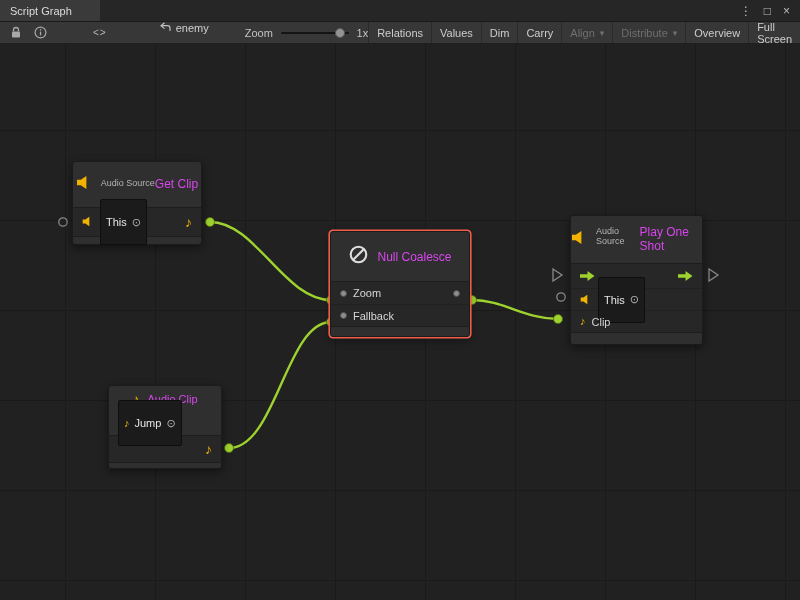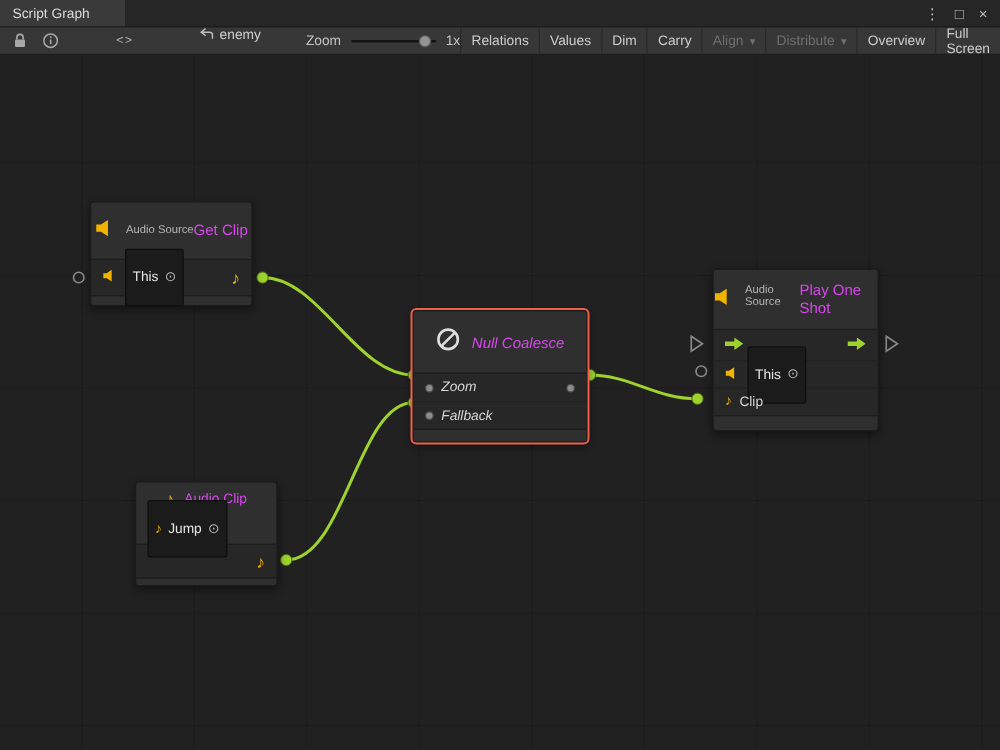--- a/index.html
+++ b/index.html
@@ -67,21 +67,21 @@
   .field { background:#1b1b1b; border:1px solid #0e0e0e; border-radius:2px; padding:16px 5px;
     font-size:11px; color:#e6e6e6; display:flex; align-items:center; gap:5px; }
   .target { color:#b5b5b5; font-size:11px; line-height:1; }
   .flowarrow.right { margin-left:auto; }
 
   
   #node-get-clip { left:72px; top:117px; width:130px; height:84px; }
   #node-get-clip .nhead { height:45px; }
   #node-get-clip .prow { height:28px; }
 
-  #node-null { left:330px; top:204px; width:140px; height:106px;font-style:italic; }
+  #node-null { left:330px; top:187px; width:140px; height:106px; }
   #node-null .nhead { height:49px; }
   #node-null .prow { height:22px; }
 
   #node-audio-clip { left:108px; top:341px; width:114px; height:84px; }
   #node-audio-clip .nhead { height:25px; }
   #node-audio-clip .fieldrow { height:24px; display:flex; align-items:center; padding:0 9px; }
   #node-audio-clip .prow { height:26px; }
 
   #node-play { left:570px; top:171px; width:133px; height:130px; }
   #node-play .nhead { height:47px; }

